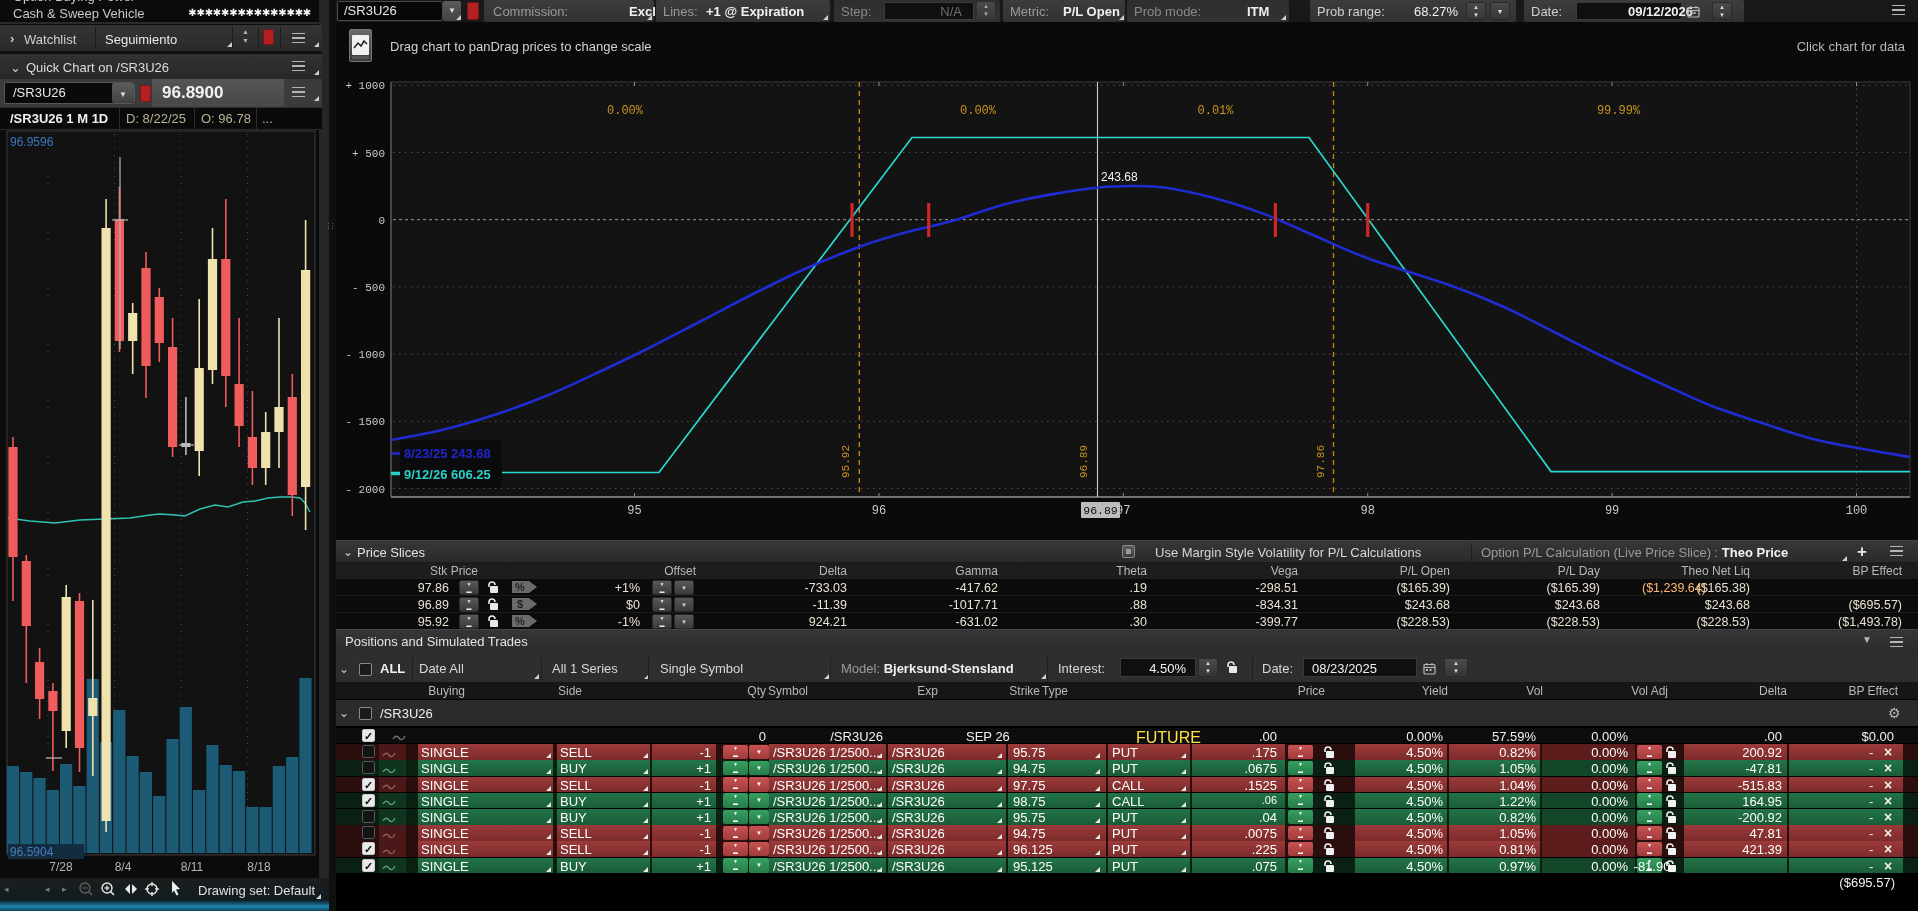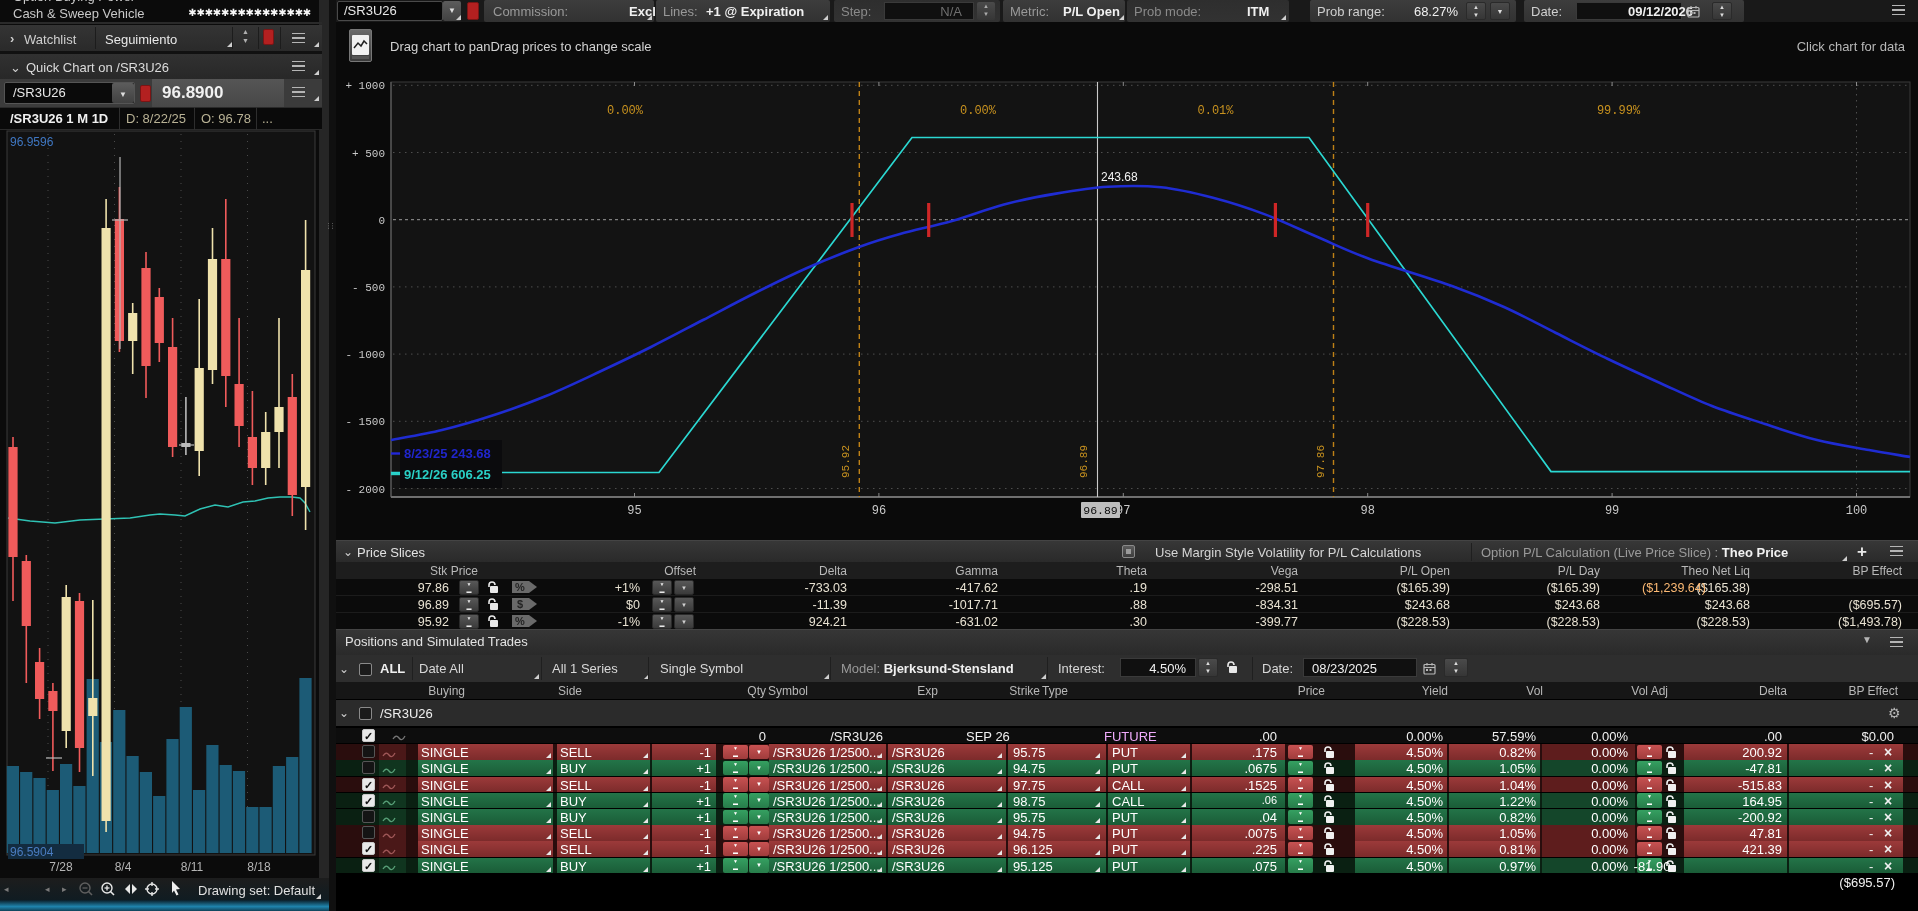--- a/index.html
+++ b/index.html
@@ -484,21 +484,21 @@
 <div class="ab" style="left:1888px;top:705px;font-size:14px;color:#b5b5b5;font-weight:normal;white-space:nowrap;">⚙</div>
 <div class="ab" style="left:336px;top:727.7px;width:1582px;height:15.5px;background:#0d0d0d;"></div>
 <div class="cbc ab" style="left:362px;top:728.7px;width:13px;height:13px;">✓</div>
 <div class="ab" style="left:391px;top:728.7px;width:16px;height:13px;"><svg width="16" height="12">
       <path d="M2 8 Q5 3 8 7 T14 5" stroke="#777" stroke-width="1.3" fill="none"></path>
     </svg></div>
 <div class="ab" style="left:421px;top:728.7px;font-size:13px;color:#f0f0f0;font-weight:normal;white-space:nowrap;margin-top:28px;">FUT</div>
 <div class="ab" style="left:506px;top:728.7px;width:260px;text-align:right;font-size:13px;color:#f0f0f0;font-weight:normal;white-space:nowrap;">0</div>
 <div class="ab" style="left:623px;top:728.7px;width:260px;text-align:right;font-size:13px;color:#f0f0f0;font-weight:normal;white-space:nowrap;">/SR3U26</div>
 <div class="ab" style="left:966px;top:728.7px;font-size:13px;color:#f0f0f0;font-weight:normal;white-space:nowrap;">SEP 26</div>
-<div class="ab" style="left:1104px;top:728.7px;font-size:13px;color:#f0abfc;font-weight:normal;white-space:nowrap;">FUTURE</div>
+<div class="ab" style="left:1136px;top:728.7px;font-size:16px;color:#fde047;font-weight:normal;white-space:nowrap;">FUTURE</div>
 <div class="ab" style="left:1017px;top:728.7px;width:260px;text-align:right;font-size:13px;color:#f0f0f0;font-weight:normal;white-space:nowrap;">.00</div>
 <div class="ab" style="left:1183px;top:728.7px;width:260px;text-align:right;font-size:13px;color:#f0f0f0;font-weight:normal;white-space:nowrap;">0.00%</div>
 <div class="ab" style="left:1276px;top:728.7px;width:260px;text-align:right;font-size:13px;color:#f0f0f0;font-weight:normal;white-space:nowrap;">57.59%</div>
 <div class="ab" style="left:1368px;top:728.7px;width:260px;text-align:right;font-size:13px;color:#f0f0f0;font-weight:normal;white-space:nowrap;">0.00%</div>
 <div class="ab" style="left:1522px;top:728.7px;width:260px;text-align:right;font-size:13px;color:#f0f0f0;font-weight:normal;white-space:nowrap;">.00</div>
 <div class="ab" style="left:1634px;top:728.7px;width:260px;text-align:right;font-size:13px;color:#f0f0f0;font-weight:normal;white-space:nowrap;">$0.00</div>
 <div class="ab" style="left:336px;top:744.2px;width:1582px;height:15.5px;background:#2a0d0d;"></div>
 <div class="ab" style="left:379px;top:744.2px;width:27px;height:15.5px;background:#4a1818;"></div>
 <div class="ab" style="left:418px;top:744.2px;width:135px;height:15.5px;background:linear-gradient(#9c3a3a,#7c2b2b);"></div>
 <div class="ab" style="left:557px;top:744.2px;width:93px;height:15.5px;background:linear-gradient(#9c3a3a,#7c2b2b);"></div>

